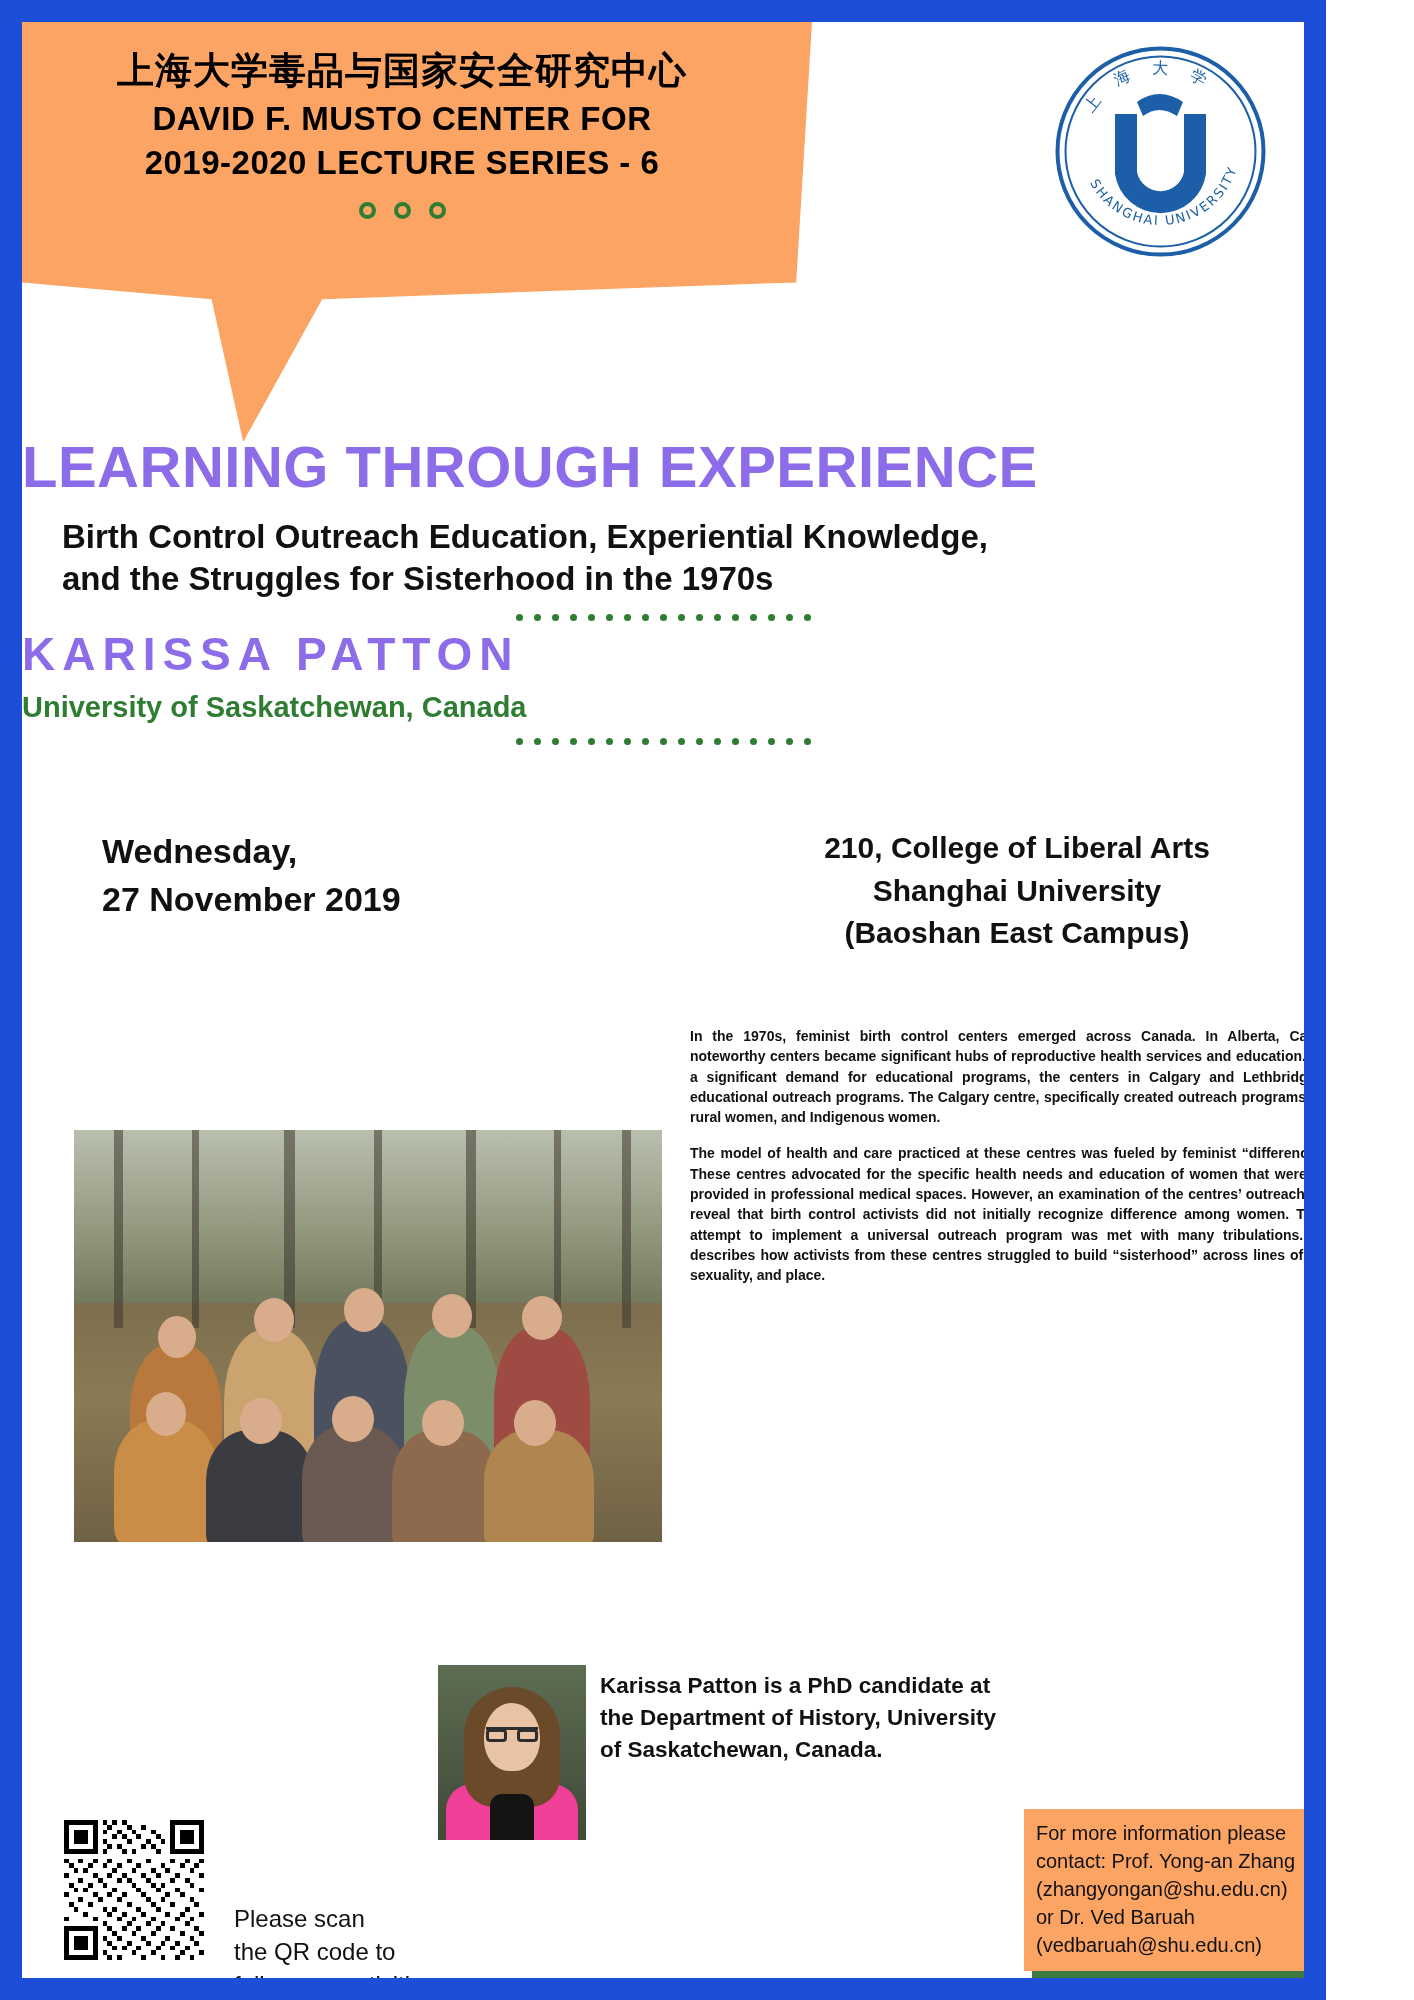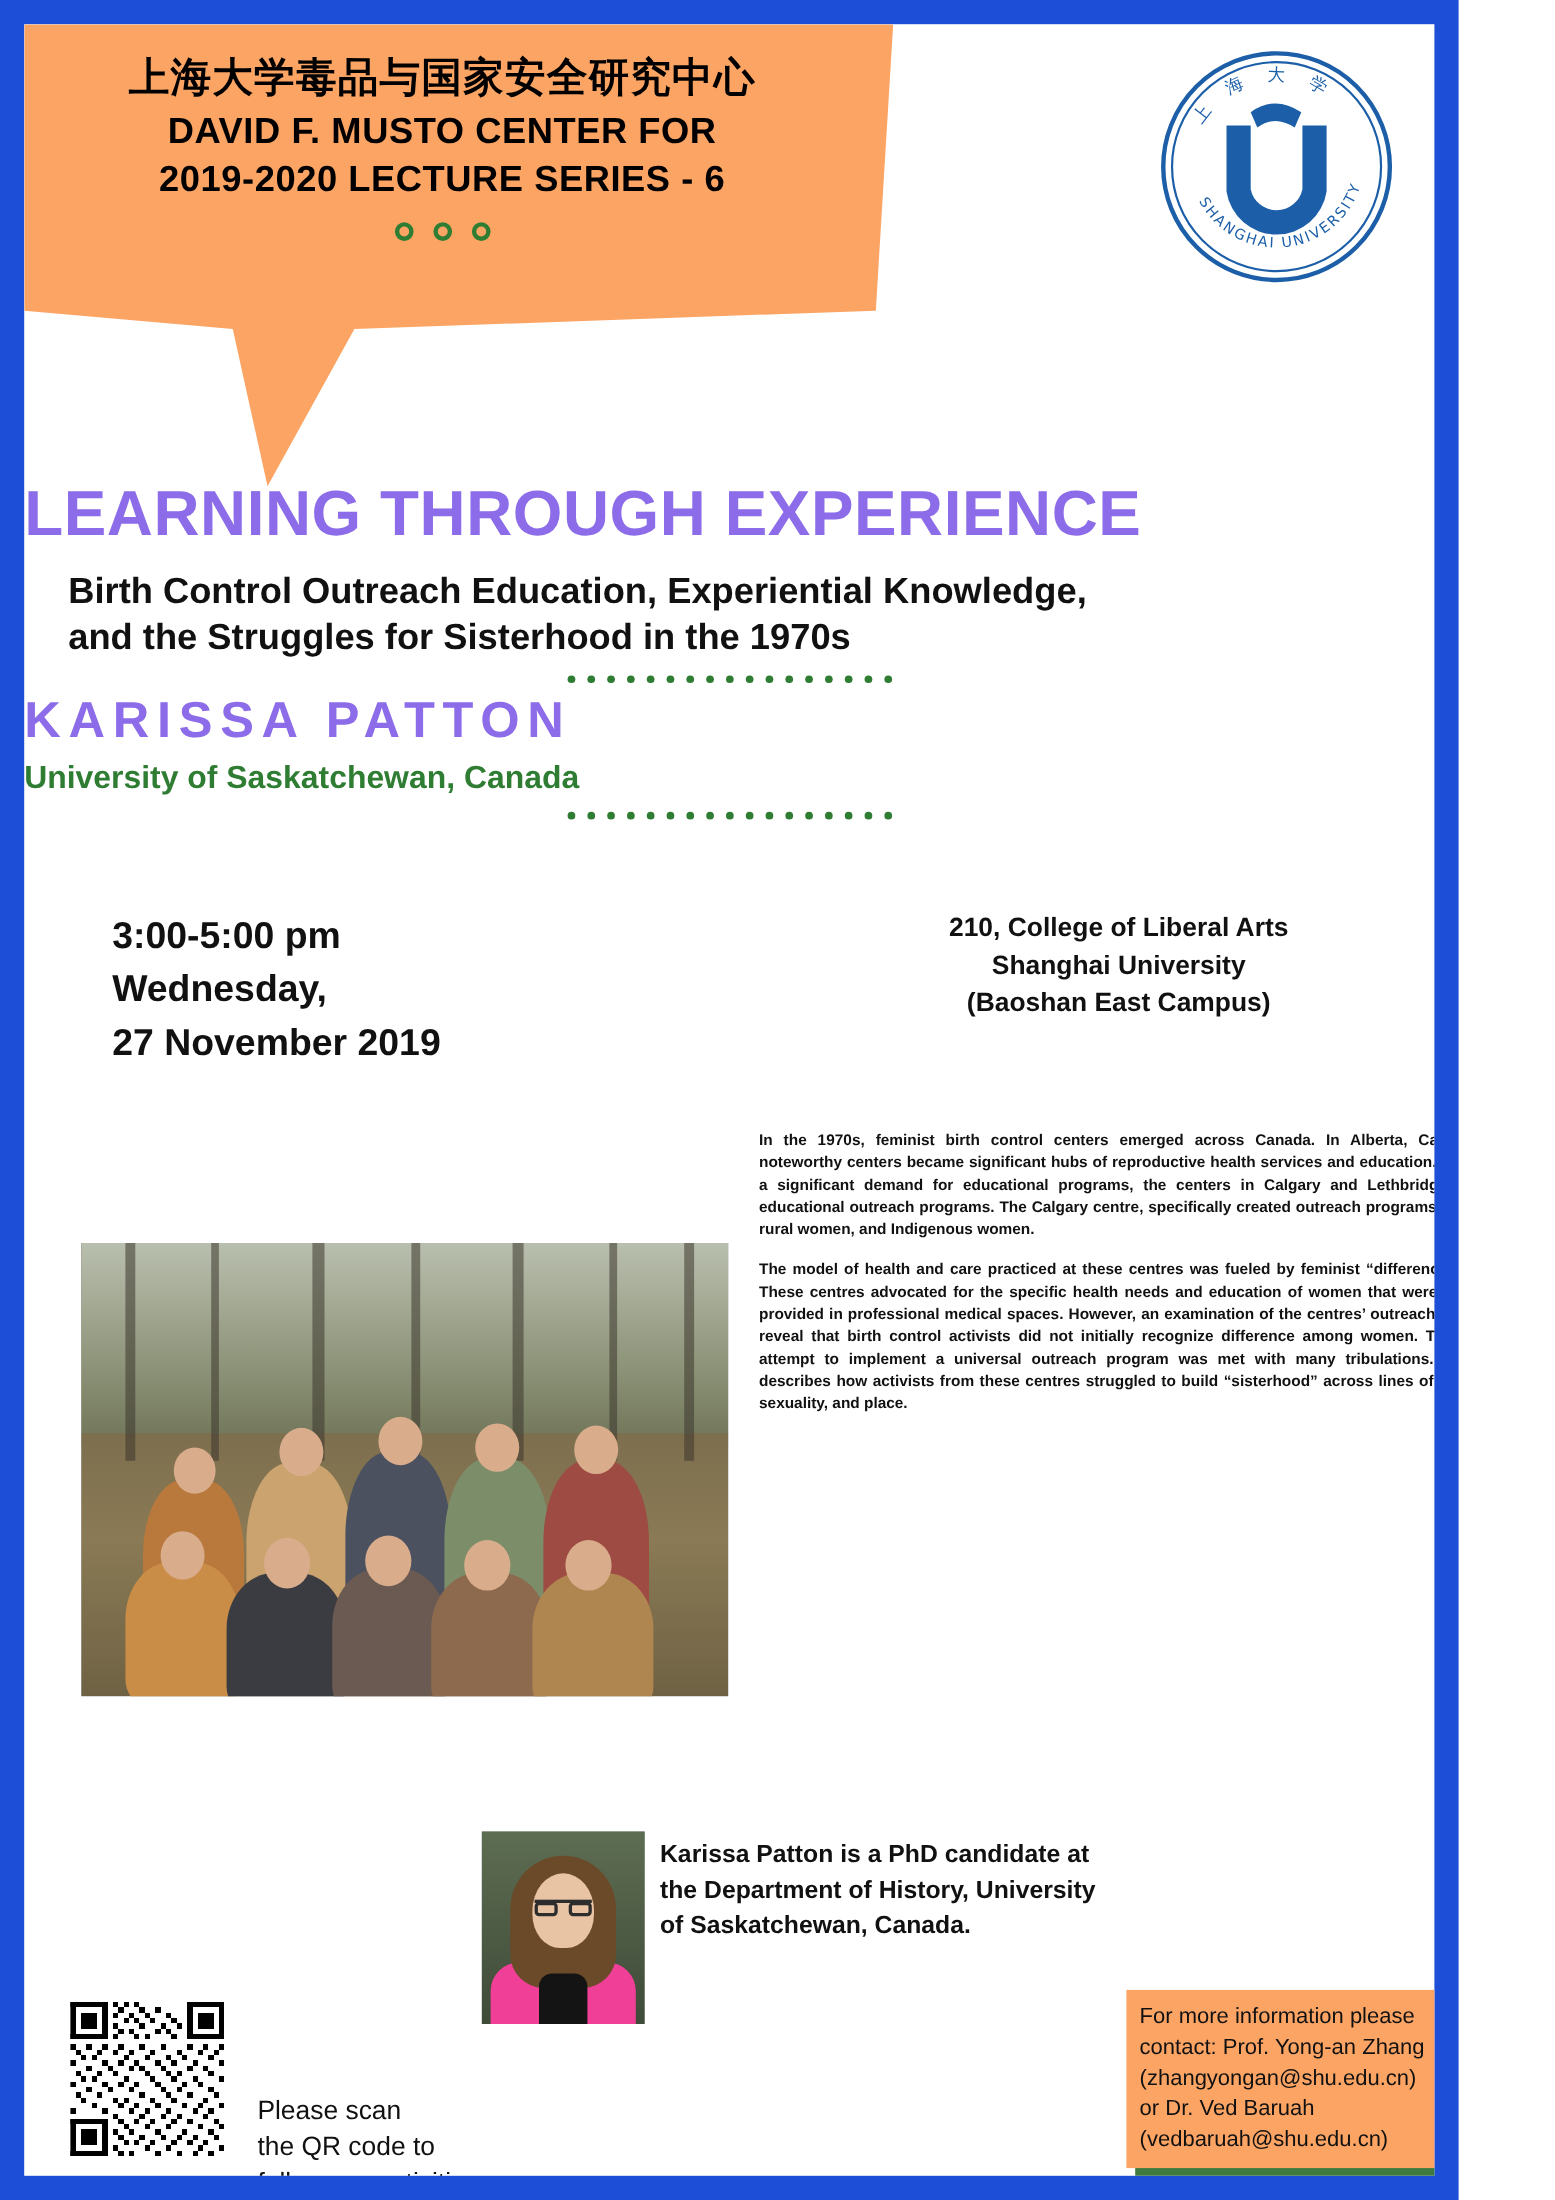--- a/index.html
+++ b/index.html
@@ -144,21 +144,21 @@
     font-weight: bold;
     color: #111;
     line-height: 1.42;
   }
   .venue {
     position: absolute;
     top: 805px;
     left: 640px;
     width: 710px;
     text-align: center;
-    font-size: 24px;
+    font-size: 30px;
     font-weight: bold;
     color: #111;
     line-height: 1.42;
   }
 
   
   .abstract {
     position: absolute;
     top: 1004px;
     left: 668px;
@@ -350,21 +350,20 @@
           <i></i>
           <i></i>
           <i></i>
           <i></i>
           <i></i>
           <i></i>
       </div>
     </div>
 
     <div class="time">
-      <div>3:00-5:00 pm</div>
       <div>Wednesday,</div>
       <div>27 November 2019</div>
     </div>
 
     <div class="venue">
       <div>210, College of Liberal Arts</div>
       <div>Shanghai University</div>
       <div>(Baoshan East Campus)</div>
     </div>
 

